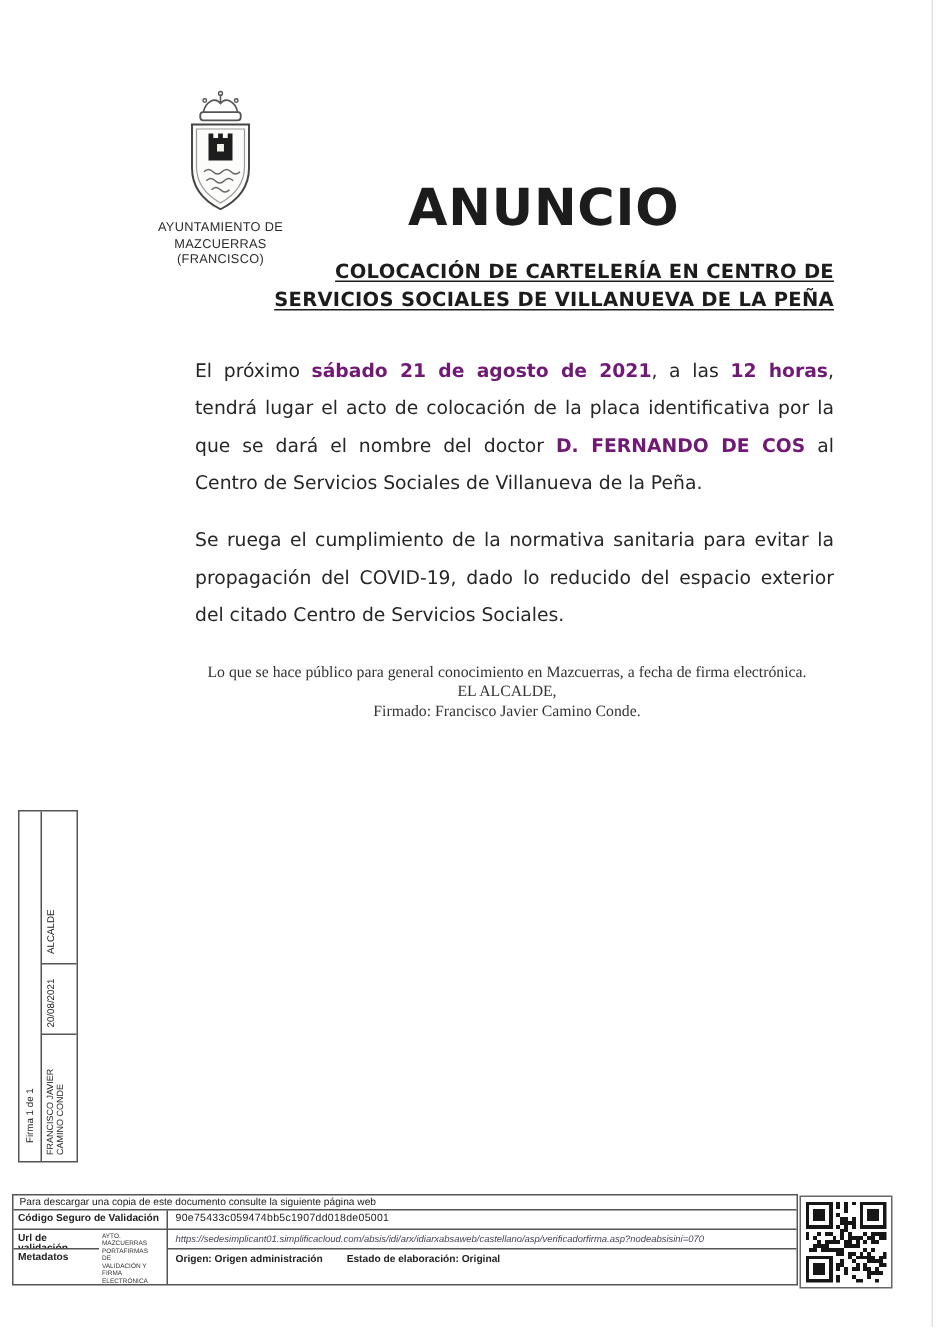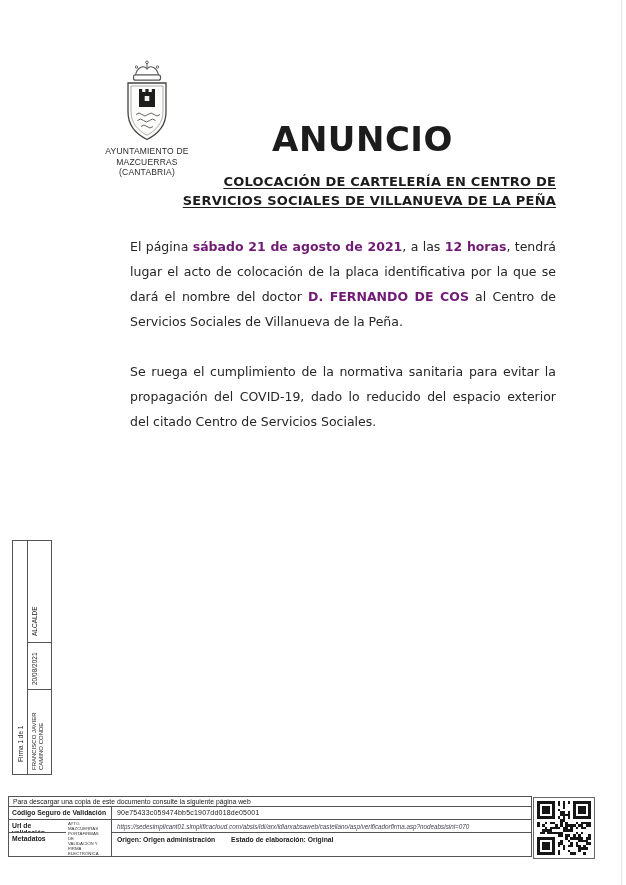--- a/index.html
+++ b/index.html
@@ -27,21 +27,21 @@
     font-size:13px; font-weight:bold; line-height:19px; letter-spacing:.2px; color:#1c1c1c;
   }
   .subject span { text-decoration:underline; text-underline-offset:2px; }
 
   
   .doc-body {
     position:absolute; left:130px; top:234px; width:426px;
     font-size:12.5px; line-height:25px; color:#262626;
     text-align:justify; text-justify:inter-word;
   }
-  .doc-body p + p { margin-top:25px; }
+  .doc-body p + p { margin-top:13px; }
   .doc-body strong { color:#701a75; }
 
   
   .closing {
     position:absolute; left:60px; top:442px; width:556px; text-align:center;
     font-family:"Liberation Serif", serif; font-size:10.5px; line-height:13px; color:#333;
   }
 
   
   .sig-rotor {
@@ -105,36 +105,41 @@
       <rect x="35.8" y="29" width="3.2" height="3.2" fill="#1d1d1d"></rect>
       <rect x="23" y="32" width="16" height="15" fill="#1d1d1d"></rect>
       <rect x="28.7" y="36" width="4.6" height="5" fill="#f2f2ee"></rect>
       <path d="M20 54.5 q3 -3 6 0 q3 3 6 0 q3 -3 6 0 q3 3 6 0" stroke="#666" fill="none" stroke-width="1"></path>
       <path d="M21.5 60.5 q3 -3 6 0 q3 3 6 0 q3 -3 6 0" stroke="#666" fill="none" stroke-width="1"></path>
       <path d="M25 66.5 q3 -3 6 0 q3 3 6 0" stroke="#666" fill="none" stroke-width="1"></path>
     </svg>
     <div class="crest-caption">
       <div>AYUNTAMIENTO DE</div>
       <div>MAZCUERRAS</div>
-      <div>(CANTABRIA)</div>
+      <div>(FRANCISCO)</div>
     </div>
   </div>
 
   <div class="main-title">ANUNCIO</div>
 
   <div class="subject">
     <div><span>COLOCACIÓN DE CARTELERÍA EN CENTRO DE</span></div>
     <div><span>SERVICIOS SOCIALES DE VILLANUEVA DE LA PEÑA</span></div>
   </div>
 
   <div class="doc-body">
-    <p><span>El página </span><strong>sábado 21 de agosto de 2021</strong><span>, a las </span><strong>12 horas</strong><span>, tendrá lugar el acto de colocación de la placa identificativa por la que se dará el nombre del doctor </span><strong>D. FERNANDO DE COS</strong><span> al Centro de Servicios Sociales de Villanueva de la Peña.</span></p>
+    <p><span>El próximo </span><strong>sábado 21 de agosto de 2021</strong><span>, a las </span><strong>12 horas</strong><span>, tendrá lugar el acto de colocación de la placa identificativa por la que se dará el nombre del doctor </span><strong>D. FERNANDO DE COS</strong><span> al Centro de Servicios Sociales de Villanueva de la Peña.</span></p>
     <p>Se ruega el cumplimiento de la normativa sanitaria para evitar la propagación del COVID-19, dado lo reducido del espacio exterior del citado Centro de Servicios Sociales.</p>
   </div>
 
+  <div class="closing">
+    <div>Lo que se hace público para general conocimiento en Mazcuerras, a fecha de firma electrónica.</div>
+    <div>EL ALCALDE,</div>
+    <div>Firmado: Francisco Javier Camino Conde.</div>
+  </div>
 
   <div class="sig-rotor">
     <div class="sig-row1">Firma 1 de 1</div>
     <div class="sig-row2">
       <div class="sig-cell sig-name">
         <div>FRANCISCO JAVIER</div>
         <div>CAMINO CONDE</div>
       </div>
       <div class="sig-cell sig-date">20/08/2021</div>
       <div class="sig-cell sig-role">ALCALDE</div>

